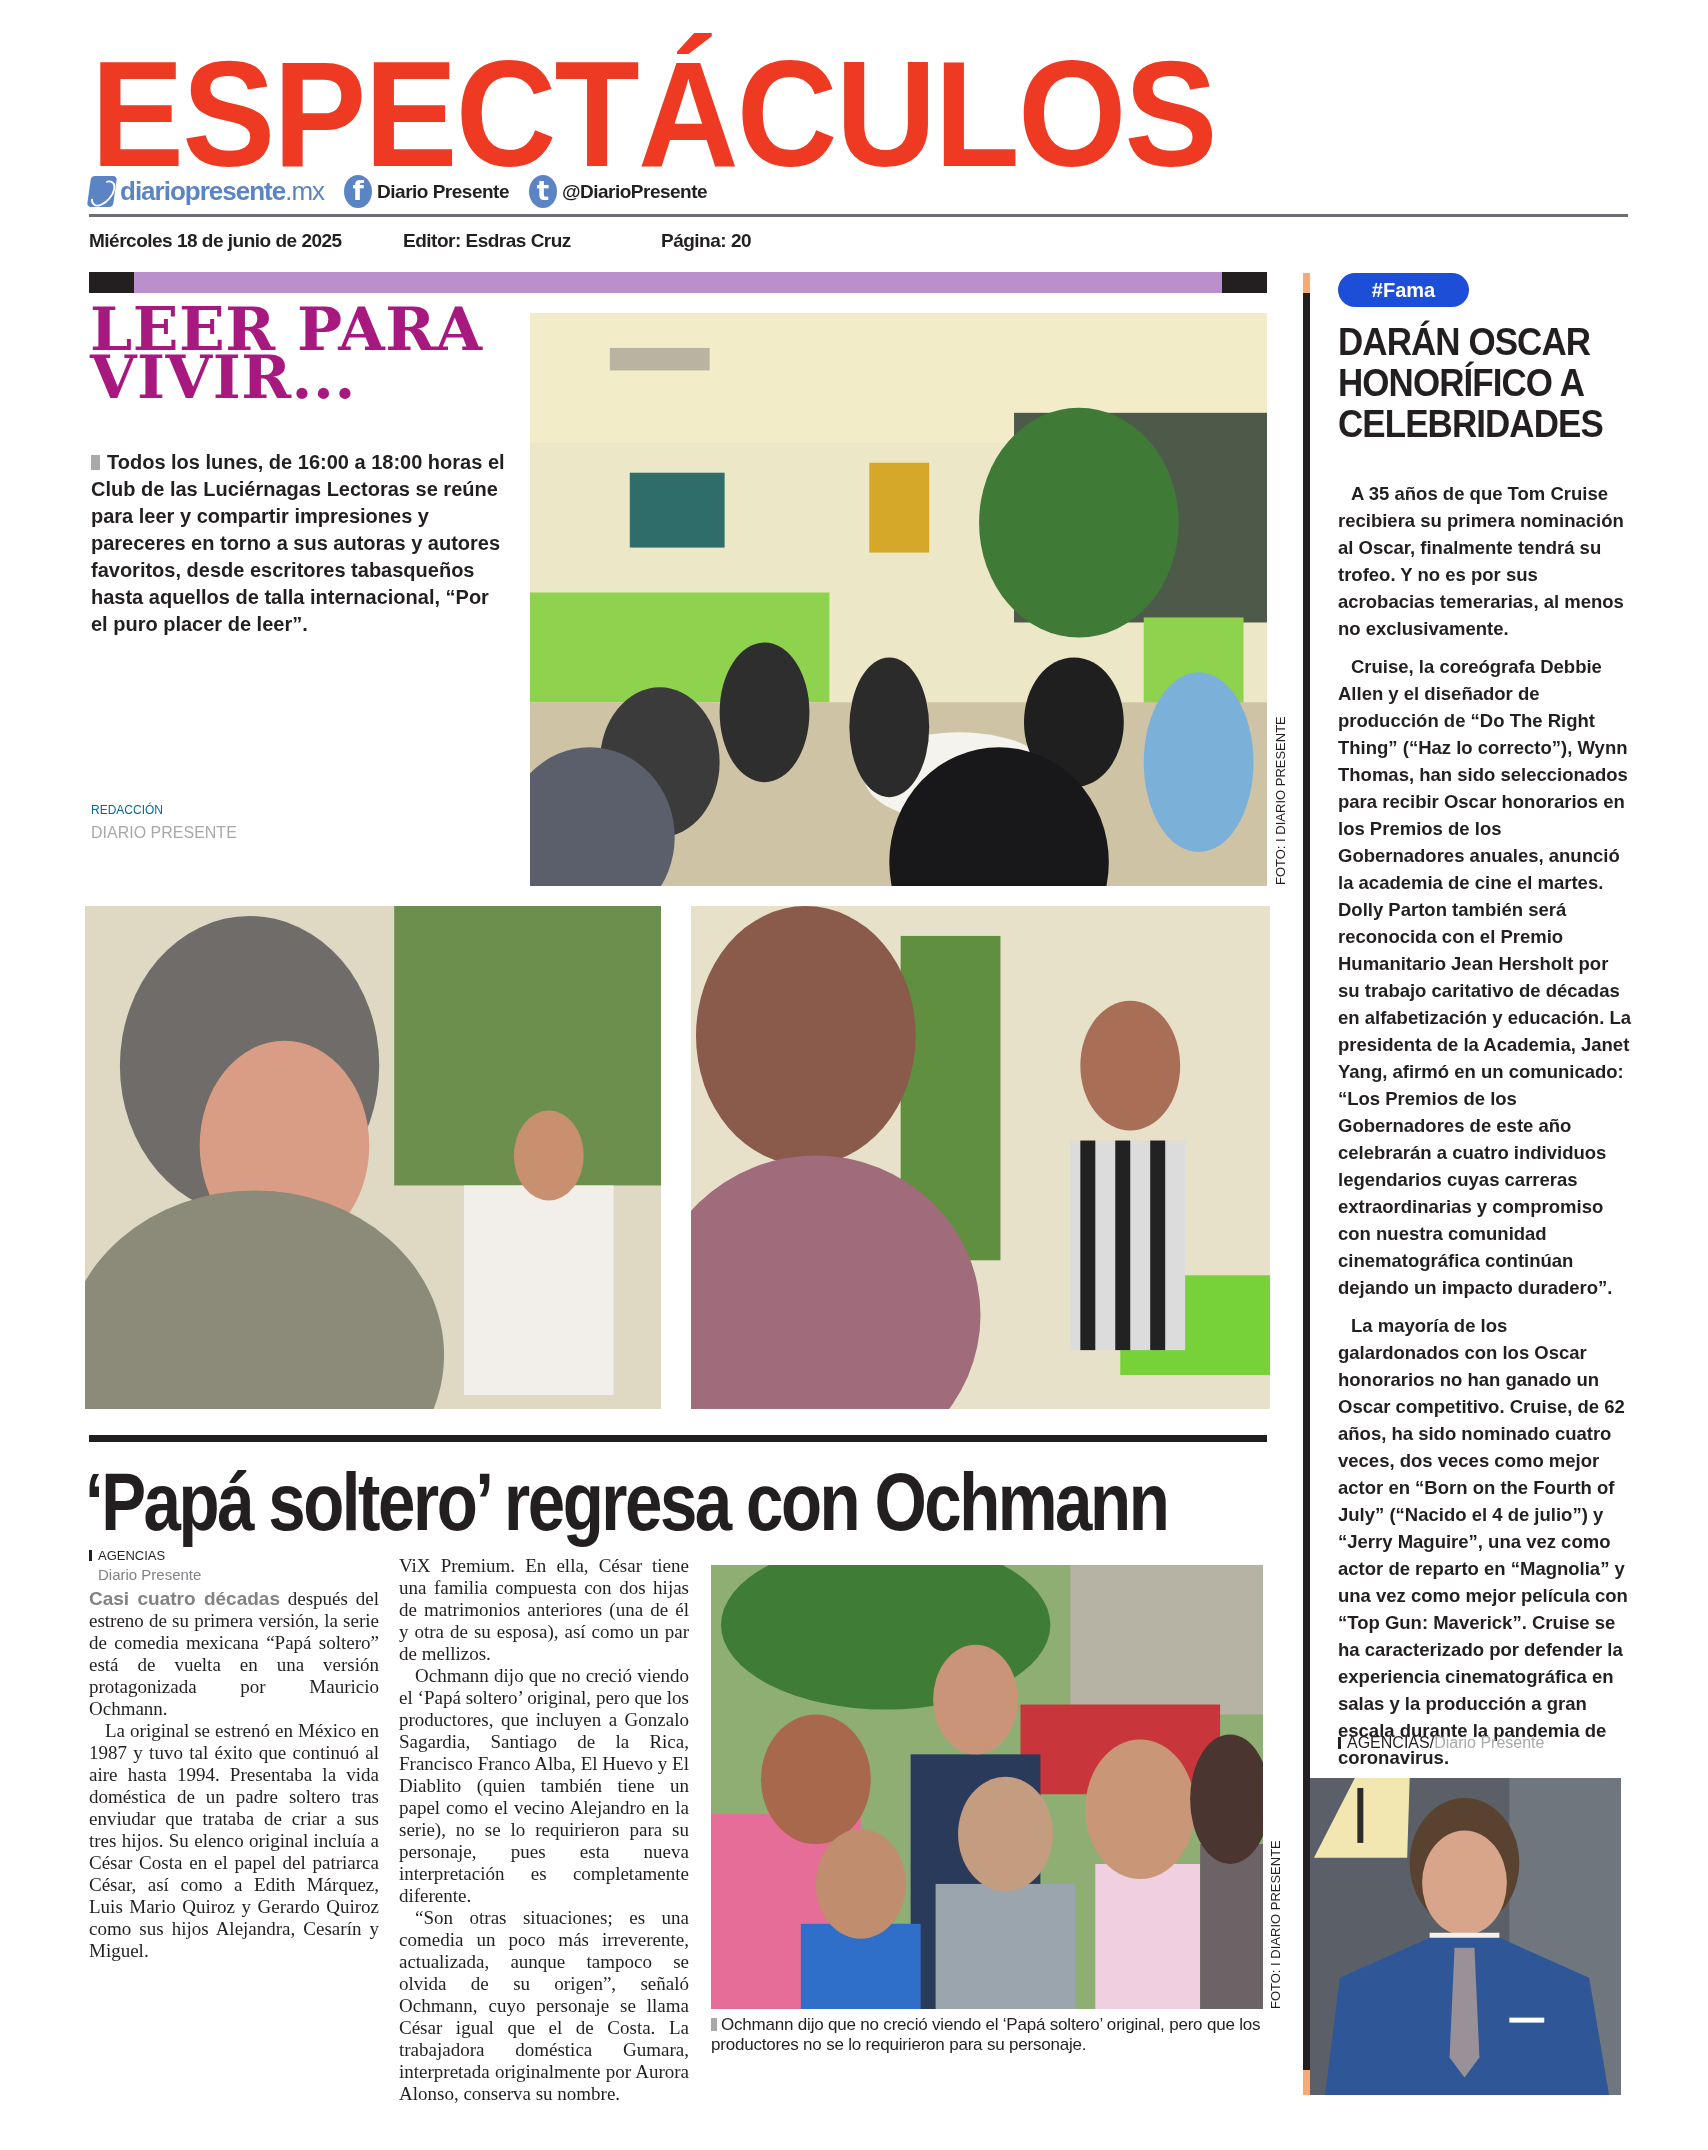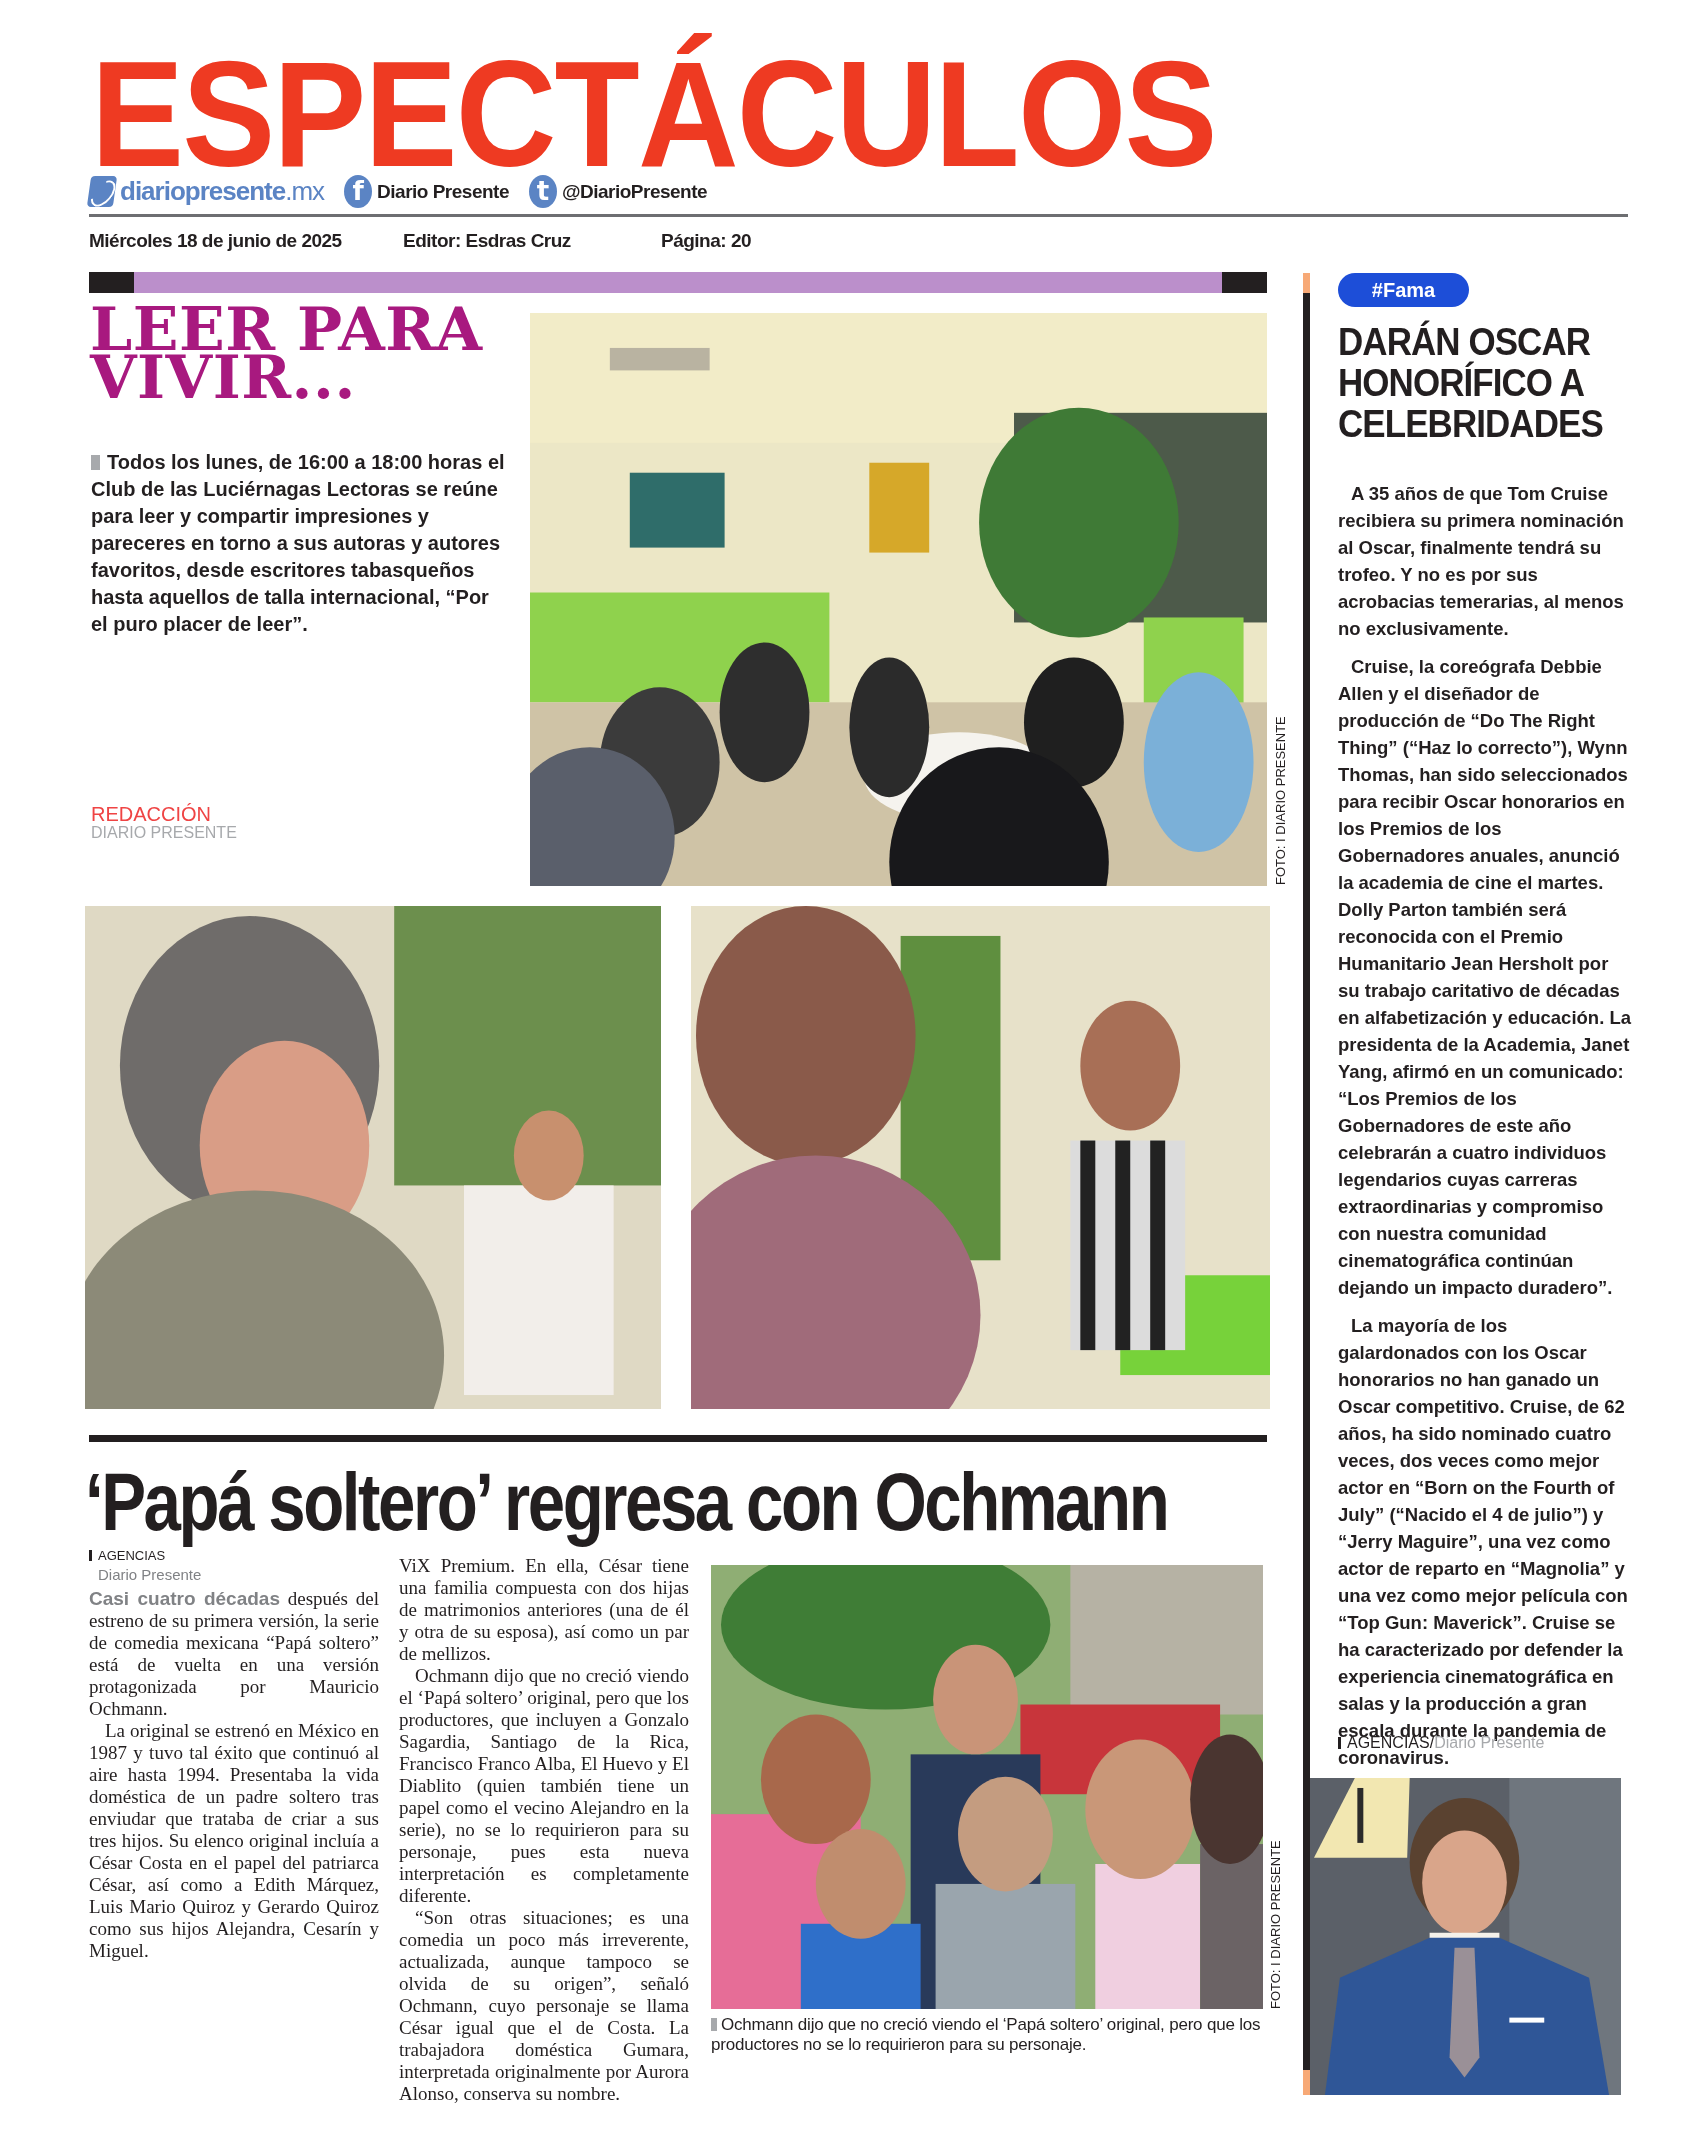--- a/index.html
+++ b/index.html
@@ -23,21 +23,21 @@
   .bar-cap-r{left:1222px;top:272px;width:45px;height:21px;background:#231f20;}
   .vdivider{left:1303px;top:273px;width:7px;height:1821px;background:#231f20;}
   .vdivider-top{left:1303px;top:273px;width:7px;height:20px;background:#f7a976;}
   .vdivider-bot{left:1303px;top:2070px;width:7px;height:25px;background:#f7a976;}
   
   .kicker-title{left:90px;top:305px;width:429px;font-family:"DejaVu Serif",serif;font-weight:700;font-size:60px;line-height:48px;color:#a8197f;letter-spacing:0.5px;}
   .intro{left:91px;top:449px;width:419px;font-weight:700;font-size:20px;line-height:27px;color:#231f20;}
   .intro p{margin:0 0 14px 0;}
   .sq-bullet{display:inline-block;width:9px;height:15px;background:#a7a9ac;margin-right:7px;vertical-align:-1px;}
   .bar-bullet{display:inline-block;width:3.5px;height:13px;background:#231f20;margin-right:6px;vertical-align:-1px;}
-  .credit-line1{left:91px;top:803px;font-size:20px;color:#ef4444;}
+  .credit-line1{left:91px;top:803px;font-size:12px;color:#0369a1;}
   .credit-line2{left:91px;top:824px;font-size:16px;color:#a7a9ac;}
   
   .photo{overflow:hidden;}
   .photo svg{width:100%;height:100%;display:block;}
   .foto-credit{font-size:13px;color:#231f20;white-space:nowrap;transform-origin:left top;transform:rotate(-90deg);}
   
   .rule-bottom{left:89px;top:1435px;width:1178px;height:7px;background:#231f20;}
   .headline{left:85px;top:1457px;font-family:"Liberation Sans",sans-serif;font-weight:700;font-size:82px;line-height:90px;letter-spacing:-3px;color:#231f20;white-space:nowrap;transform:scaleX(0.82);transform-origin:left top;}
   .byline1{left:89px;top:1548px;font-size:13px;color:#231f20;}
   .byline2{left:98px;top:1566px;font-size:15px;color:#808285;}

